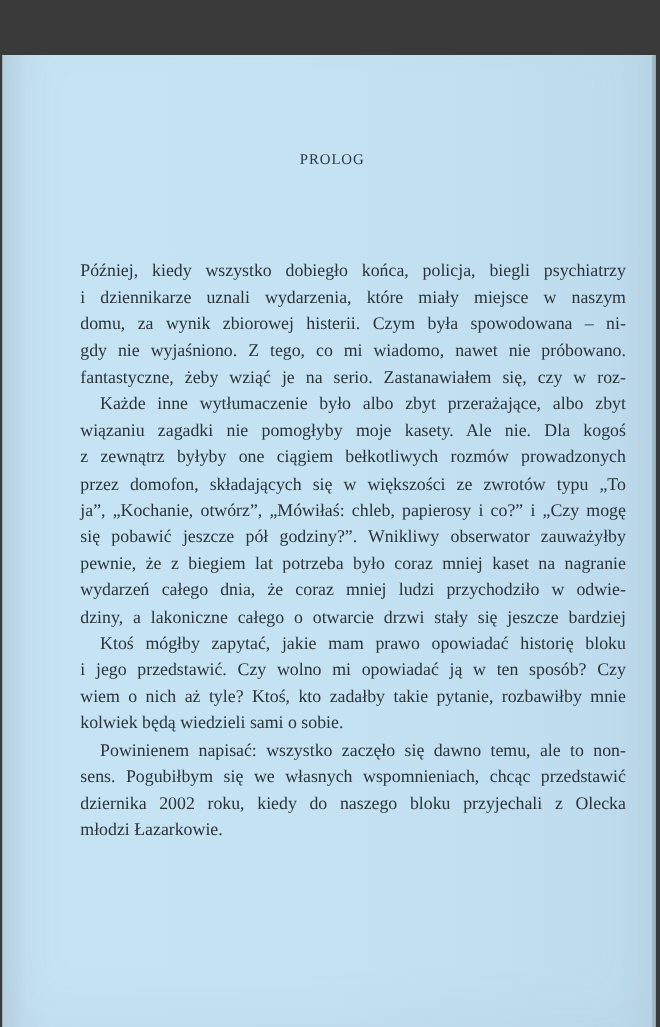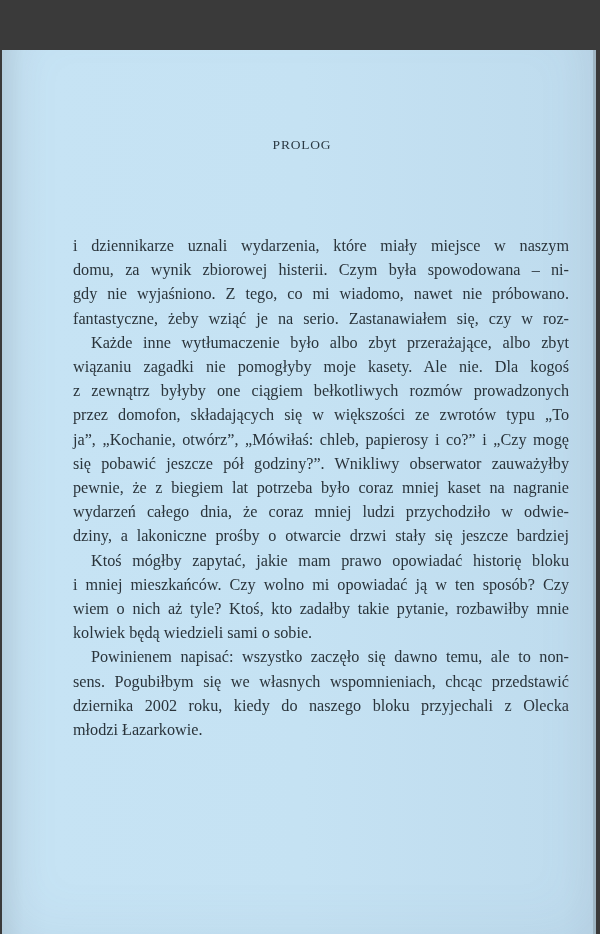--- a/index.html
+++ b/index.html
@@ -65,42 +65,43 @@
   </style>
 </head>
 <body>
 
 <div class="page">
   <div class="chapter-title">PROLOG</div>
 
   <div class="body-text">
 
     <div>
+      <span class="line">Później, kiedy wszystko dobiegło końca, policja, biegli psychiatrzy</span>
       <span class="line">i dziennikarze uznali wydarzenia, które miały miejsce w naszym</span>
       <span class="line">domu, za wynik zbiorowej histerii. Czym była spowodowana – ni-</span>
       <span class="line">gdy nie wyjaśniono. Z tego, co mi wiadomo, nawet nie próbowano.</span>
     </div>
 
     <div>
       <span class="line">fantastyczne, żeby wziąć je na serio. Zastanawiałem się, czy w roz-</span>
       <span class="line indent">Każde inne wytłumaczenie było albo zbyt przerażające, albo zbyt</span>
       <span class="line">wiązaniu zagadki nie pomogłyby moje kasety. Ale nie. Dla kogoś</span>
       <span class="line">z zewnątrz byłyby one ciągiem bełkotliwych rozmów prowadzonych</span>
       <span class="line">przez domofon, składających się w większości ze zwrotów typu „To</span>
       <span class="line">ja”, „Kochanie, otwórz”, „Mówiłaś: chleb, papierosy i co?” i „Czy mogę</span>
       <span class="line">się pobawić jeszcze pół godziny?”. Wnikliwy obserwator zauważyłby</span>
       <span class="line">pewnie, że z biegiem lat potrzeba było coraz mniej kaset na nagranie</span>
       <span class="line">wydarzeń całego dnia, że coraz mniej ludzi przychodziło w odwie-</span>
-      <span class="line">dziny, a lakoniczne prośby o otwarcie drzwi stały się jeszcze bardziej</span>
+      <span class="line">dziny, a lakoniczne całego o otwarcie drzwi stały się jeszcze bardziej</span>
     </div>
 
 
     <div>
       <span class="line indent">Ktoś mógłby zapytać, jakie mam prawo opowiadać historię bloku</span>
-      <span class="line">i mniej mieszkańców. Czy wolno mi opowiadać ją w ten sposób? Czy</span>
+      <span class="line">i jego przedstawić. Czy wolno mi opowiadać ją w ten sposób? Czy</span>
       <span class="line">wiem o nich aż tyle? Ktoś, kto zadałby takie pytanie, rozbawiłby mnie</span>
       <span class="line last">kolwiek będą wiedzieli sami o sobie.</span>
     </div>
 
     <div>
       <span class="line indent">Powinienem napisać: wszystko zaczęło się dawno temu, ale to non-</span>
       <span class="line">sens. Pogubiłbym się we własnych wspomnieniach, chcąc przedstawić</span>
       <span class="line">dziernika 2002 roku, kiedy do naszego bloku przyjechali z Olecka</span>
       <span class="line last">młodzi Łazarkowie.</span>
     </div>

